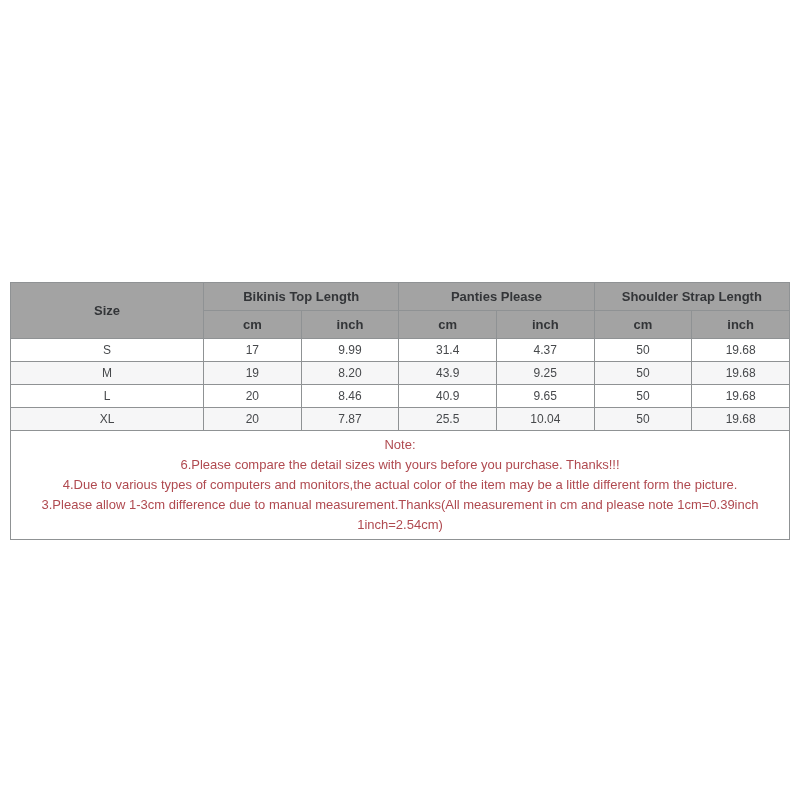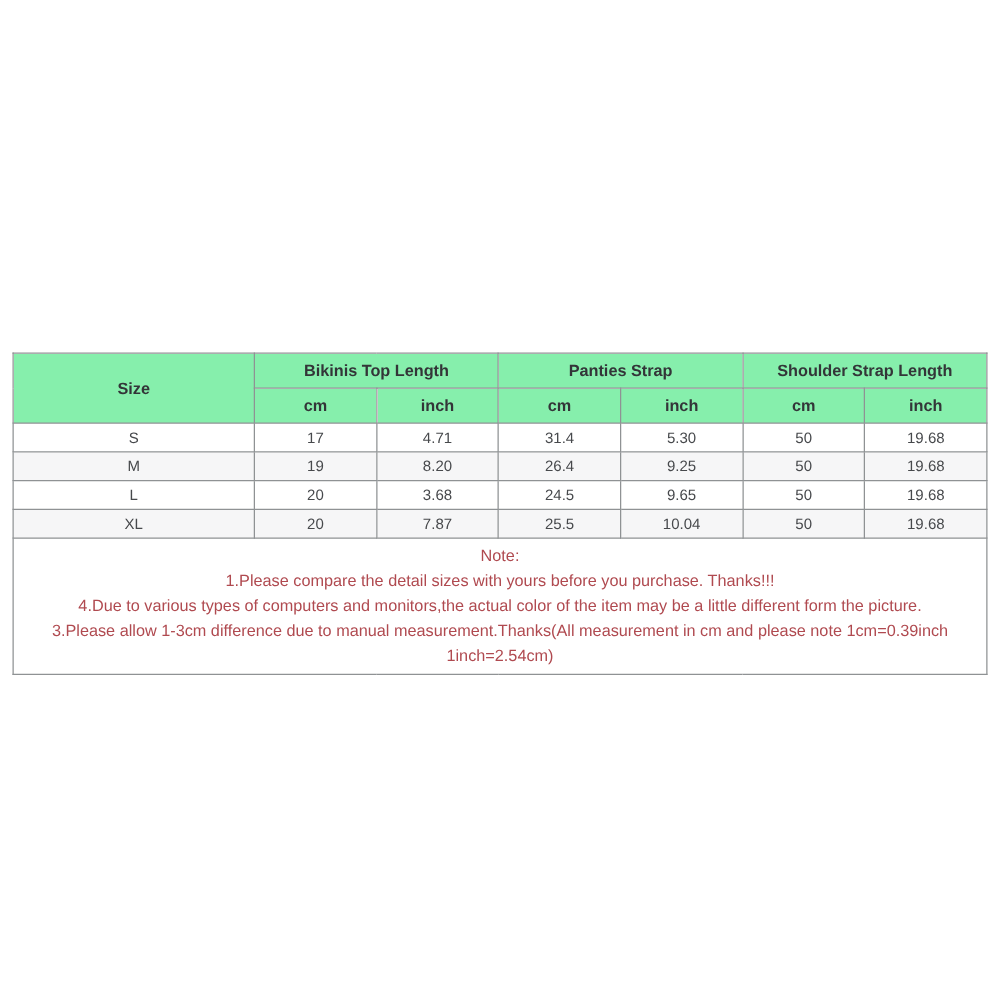--- a/index.html
+++ b/index.html
@@ -29,21 +29,21 @@
   }
   col.col-size { width: 193px; }
   th, td {
     border: 1px solid #8f9294;
     text-align: center;
     vertical-align: middle;
     overflow: hidden;
     white-space: nowrap;
   }
   thead th {
-    background: #86efac;
+    background: #a3a3a3;
     color: #333538;
     font-weight: bold;
     font-size: 13px;
     height: 28px;
   }
   tbody td {
     color: #47494c;
     font-size: 12px;
     font-weight: normal;
     height: 23px;
@@ -76,74 +76,74 @@
           <col>
           <col>
           <col>
           <col>
           <col>
       </colgroup>
       <thead>
         <tr>
           <th rowspan="2">Size</th>
           <th colspan="2">Bikinis Top Length</th>
-          <th colspan="2">Panties Strap</th>
+          <th colspan="2">Panties Please</th>
           <th colspan="2">Shoulder Strap Length</th>
         </tr>
         <tr>
           <th>cm</th>
           <th>inch</th>
           <th>cm</th>
           <th>inch</th>
           <th>cm</th>
           <th>inch</th>
         </tr>
       </thead>
       <tbody>
         <tr>
           <td>S</td>
           <td>17</td>
-          <td>4.71</td>
+          <td>9.99</td>
           <td>31.4</td>
-          <td>5.30</td>
+          <td>4.37</td>
           <td>50</td>
           <td>19.68</td>
         </tr>
         <tr class="alt">
           <td>M</td>
           <td>19</td>
           <td>8.20</td>
-          <td>26.4</td>
+          <td>43.9</td>
           <td>9.25</td>
           <td>50</td>
           <td>19.68</td>
         </tr>
         <tr>
           <td>L</td>
           <td>20</td>
-          <td>3.68</td>
-          <td>24.5</td>
+          <td>8.46</td>
+          <td>40.9</td>
           <td>9.65</td>
           <td>50</td>
           <td>19.68</td>
         </tr>
         <tr class="alt">
           <td>XL</td>
           <td>20</td>
           <td>7.87</td>
           <td>25.5</td>
           <td>10.04</td>
           <td>50</td>
           <td>19.68</td>
         </tr>
         <tr>
           <td class="note-cell" colspan="7">
             <div class="note-inner">
               <div>Note:</div>
-              <div>1.Please compare the detail sizes with yours before you purchase. Thanks!!!</div>
+              <div>6.Please compare the detail sizes with yours before you purchase. Thanks!!!</div>
               <div>4.Due to various types of computers and monitors,the actual color of the item may be a little different form the picture.</div>
               <div>3.Please allow 1-3cm difference due to manual measurement.Thanks(All measurement in cm and please note 1cm=0.39inch 1inch=2.54cm)</div>
             </div>
           </td>
         </tr>
       </tbody>
     </table>
   </div>
 </div>
 

